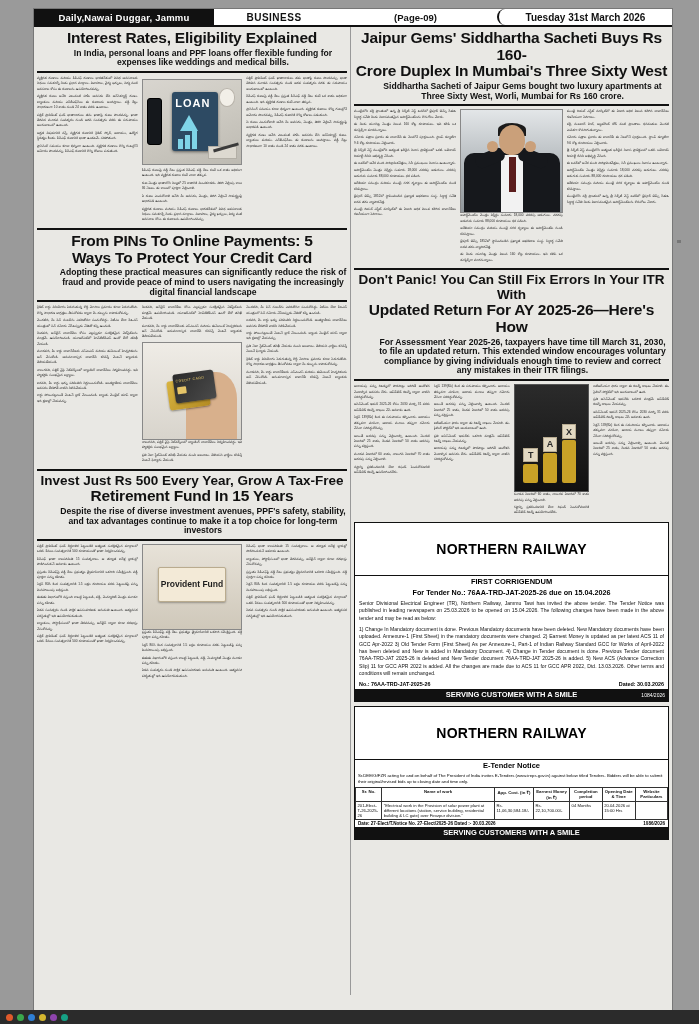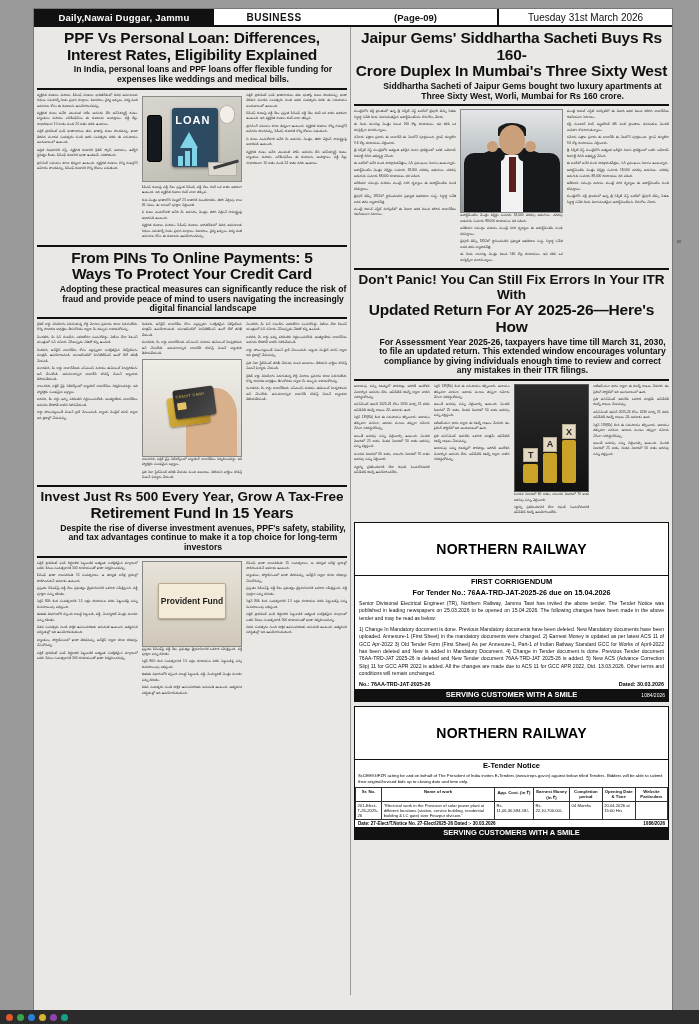--- a/index.html
+++ b/index.html
@@ -39,23 +39,24 @@
     letter-spacing:.5px;
   }
   .mh-page {
     flex: 1;
     font-size: 9.5px; font-weight: bold; color:#111;
     display:flex; align-items:center; justify-content:center;
   }
   .mh-date {
     flex: 0 0 175px;
     border-left: 2px solid #111;
-    font-size: 10px; font-weight: normal; color:#111;
+    font-size: 10px; font-weight: bold; color:#111;
     display:flex; align-items:center; justify-content:center;
     background:#fff;
+    border-radius:8px;
   }
   
   .body-grid {
     display:flex;
     height: 968px;
   }
   .left-col { width: 318px; border-right: 1px solid #999; padding: 3px; }
   .right-col { width: 322px; padding: 3px; }
 
   .hl {
@@ -229,21 +230,20 @@
     <div class="mh-mid">BUSINESS</div>
     <div class="mh-page">(Page-09)</div>
     <div class="mh-date">Tuesday 31st March 2026</div>
   </div>
 
   <div class="body-grid">
 
     <div class="left-col">
 
       <div>
-        <div class="hl big">PPF Vs Personal Loan: Differences,</div>
         <div class="hl big">Interest Rates, Eligibility Explained</div>
         <div class="sub">In India, personal loans and PPF loans offer flexible funding for expenses like weddings and medical bills.</div>
         <div class="thickrule"></div>
 
         <div class="cols3">
           <div>
             <div class="txt telugu">
               <p>వ్యక్తిగత రుణాలు మరియు పీపీఎఫ్ రుణాలు భారతదేశంలో వివిధ అవసరాలకు నిధులు సమకూర్చే రెండు ప్రధాన మార్గాలు. వివాహాలు, వైద్య ఖర్చులు, విద్య వంటి అవసరాల కోసం ఈ రుణాలను ఉపయోగించవచ్చు.</p>
               <p>వ్యక్తిగత రుణం అనేది ఎటువంటి హామీ అవసరం లేని అన్‌సెక్యూర్డ్ రుణం. బ్యాంకులు మరియు ఎన్‌బీఎఫ్‌సీలు ఈ రుణాలను అందిస్తాయి. వడ్డీ రేట్లు సాధారణంగా 10 శాతం నుండి 24 శాతం వరకు ఉంటాయి.</p>
               <p>పబ్లిక్ ప్రావిడెంట్ ఫండ్ ఖాతాదారులు తమ ఖాతాపై రుణం పొందవచ్చు. ఖాతా తెరిచిన మూడవ సంవత్సరం నుండి ఆరవ సంవత్సరం వరకు ఈ సదుపాయం అందుబాటులో ఉంటుంది.</p>

